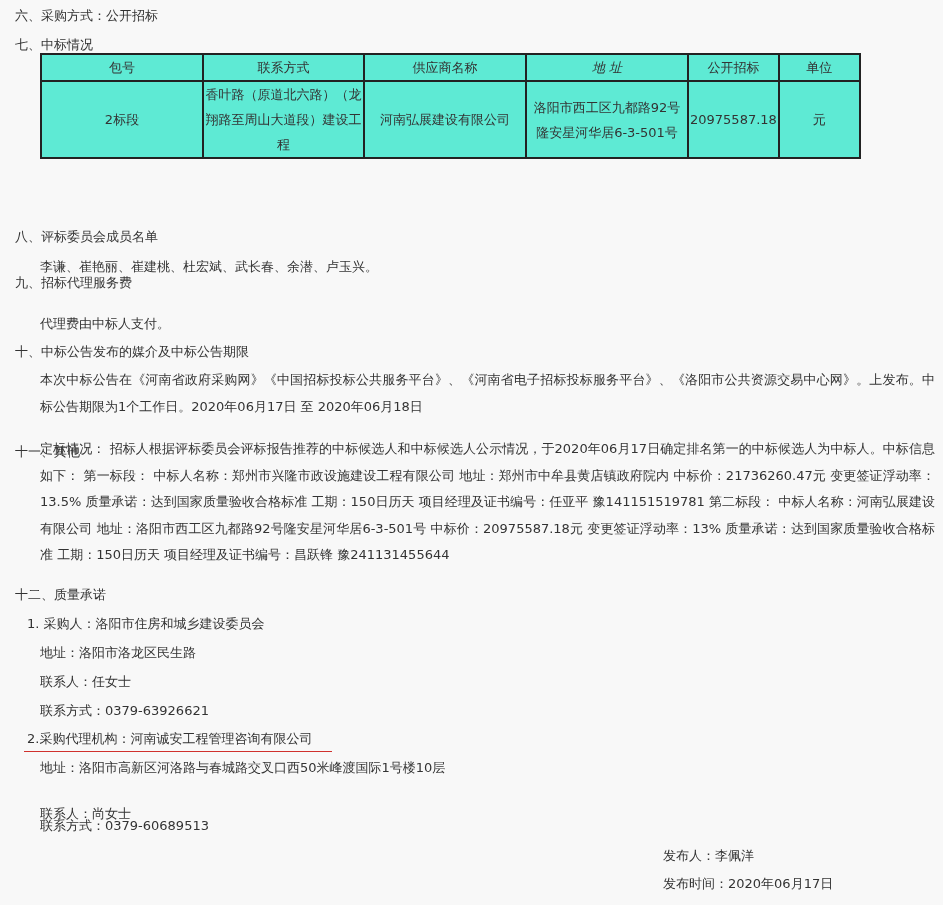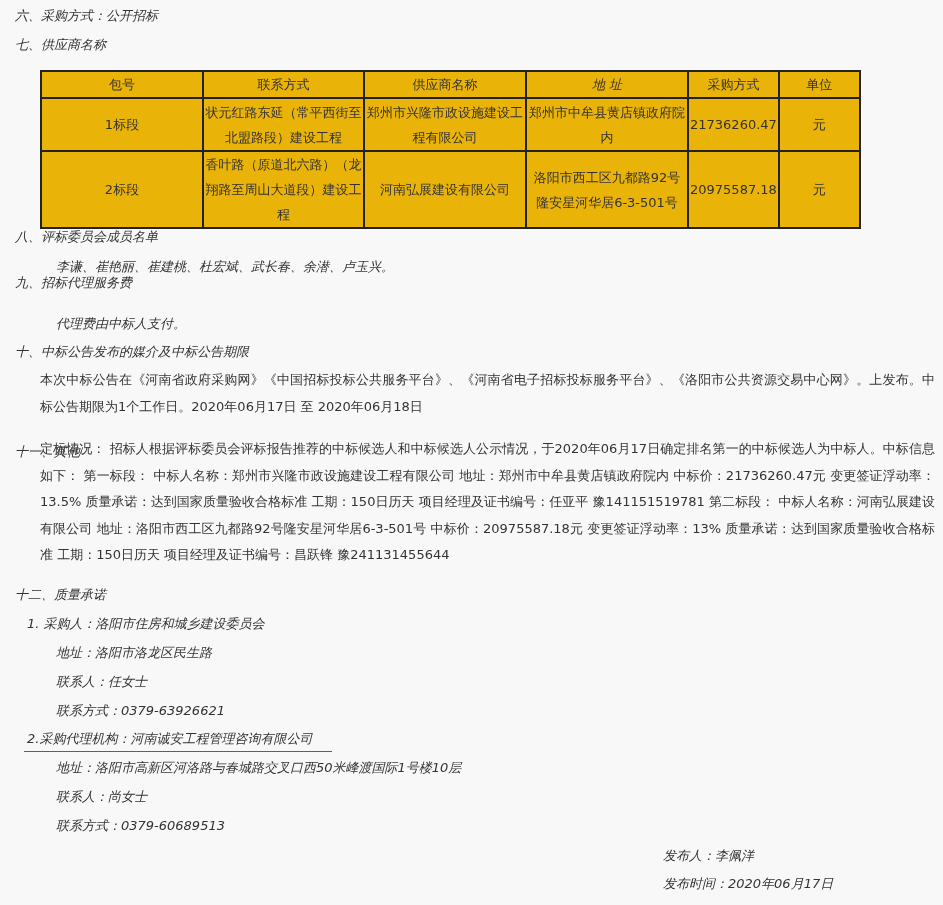--- a/index.html
+++ b/index.html
@@ -3,72 +3,64 @@
 <meta charset="utf-8">
 <style>
   html, body { margin: 0; padding: 0; }
   body {
     width: 943px; height: 905px; overflow: hidden;
     background: #f8f8f8;
     font-family: "DejaVu Sans", "Liberation Sans", sans-serif;
     font-size: 13px; color: #333333;
     position: relative;
   }
-  .line { position: absolute; white-space: nowrap; line-height: 16px; font-style: italic; }
+  .line { position: absolute; white-space: nowrap; line-height: 16px; }
   .h { left: 15px; }
-  .p { left: 40px; margin-left: 16px; }
+  .p { left: 40px; }
   .para {
     position: absolute; left: 40px; width: 895px;
     line-height: 26.5px; white-space: normal; word-break: break-all;
     text-align: justify;
   }
   table.award {
-    position: absolute; left: 40px; top: 70px;
-    border-collapse: collapse; background: #eab308;
+    position: absolute; left: 40px; top: 53px;
+    border-collapse: collapse; background: #5eead4;
     border: 2px solid #222;
   }
   table.award th, table.award td {
     border: 2px solid #222; font-weight: normal; text-align: center;
     padding: 0 1px; line-height: 25px; vertical-align: middle;
     color: #333;
   }
   table.award th { height: 25px; }
   .c1 { width: 158px; } .c2 { width: 157px; } .c3 { width: 158px; }
   .c4 { width: 158px; font-style: italic; } .c5 { width: 77px; } .c6 { width: 77px; font-family: Liberation Serif, serif; }
   .underline-red {
     position: absolute; left: 24px; top: 751px; width: 308px; height: 1px;
     background: #d0312d;
   }
 </style>
 </head>
 <body>
 
 <div class="line h" style="top:8px">六、采购方式：公开招标</div>
-<div class="line h" style="top:37px">七、供应商名称</div>
+<div class="line h" style="top:37px">七、中标情况</div>
 
 <table class="award">
   <thead>
     <tr>
       <th class="c1">包号</th>
       <th class="c2">联系方式</th>
       <th class="c3">供应商名称</th>
       <th class="c4">地 址</th>
-      <th class="c5">采购方式</th>
+      <th class="c5">公开招标</th>
       <th class="c6">单位</th>
     </tr>
   </thead>
   <tbody>
-    <tr style="height:53px">
-      <td>1标段</td>
-      <td>状元红路东延（常平西街至北盟路段）建设工程</td>
-      <td>郑州市兴隆市政设施建设工程有限公司</td>
-      <td>郑州市中牟县黄店镇政府院内</td>
-      <td>21736260.47</td>
-      <td>元</td>
-    </tr>
     <tr style="height:77px">
       <td>2标段</td>
       <td>香叶路（原道北六路）（龙翔路至周山大道段）建设工程</td>
       <td>河南弘展建设有限公司</td>
       <td>洛阳市西工区九都路92号隆安星河华居6-3-501号</td>
       <td>20975587.18</td>
       <td>元</td>
     </tr>
   </tbody>
 </table>
@@ -87,17 +79,17 @@
 
 <div class="line h" style="top:587px">十二、质量承诺</div>
 <div class="line" style="left:27px; top:616px">1. 采购人：洛阳市住房和城乡建设委员会</div>
 <div class="line p" style="top:645px">地址：洛阳市洛龙区民生路</div>
 <div class="line p" style="top:674px">联系人：任女士</div>
 <div class="line p" style="top:703px">联系方式：0379-63926621</div>
 
 <div class="line" style="left:27px; top:731px">2.采购代理机构：河南诚安工程管理咨询有限公司</div>
 <div class="underline-red"></div>
 <div class="line p" style="top:760px">地址：洛阳市高新区河洛路与春城路交叉口西50米峰渡国际1号楼10层</div>
-<div class="line p" style="top:789px">联系人：尚女士</div>
+<div class="line p" style="top:806px">联系人：尚女士</div>
 <div class="line p" style="top:818px">联系方式：0379-60689513</div>
 
 <div class="line" style="left:663px; top:848px">发布人：李佩洋</div>
 <div class="line" style="left:663px; top:876px">发布时间：2020年06月17日</div>
 
 </body></html>

